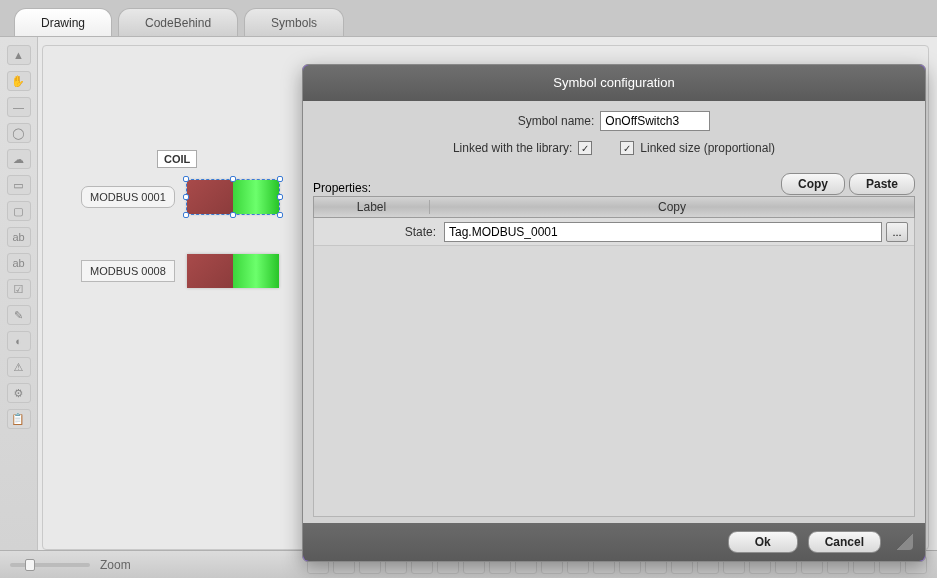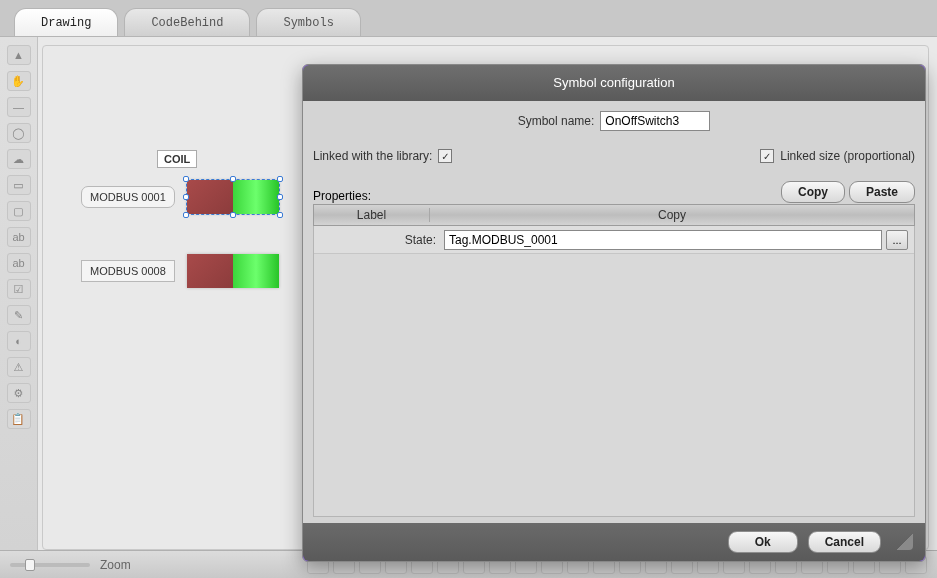--- a/index.html
+++ b/index.html
@@ -4,21 +4,21 @@
 <style>
   * { box-sizing: border-box; margin: 0; padding: 0; font-family: "Segoe UI", Tahoma, sans-serif; font-size: 12px; }
   body { background: #c8c8c8; width: 937px; height: 578px; overflow: hidden; position: relative; }
 
   
   .tabstrip { display: flex; align-items: flex-end; height: 36px; padding-left: 14px; gap: 6px; }
   .tab {
     height: 28px; line-height: 28px; padding: 0 26px;
     border: 1px solid #b5b5b5; border-bottom: none;
     border-top-left-radius: 12px; border-top-right-radius: 12px;
-    background: linear-gradient(#e8e8e8,#d0d0d0); color: #555; cursor: pointer; font-family: Liberation Mono, monospace;
+    background: linear-gradient(#e8e8e8,#d0d0d0); color: #555; cursor: pointer;
   }
   .tab.active { background: linear-gradient(#ffffff,#f0f0f0); color: #222; font-weight: 500; position: relative; z-index: 2; }
 
   
   .workarea {
     position: absolute; left: 0; right: 0; top: 36px; bottom: 28px;
     background: #e9e9e9; border-top: 1px solid #b5b5b5;
     display: flex;
   }
   .toolcol {
@@ -206,21 +206,21 @@
 
 <div class="dialog">
   <div class="dlg-title">Symbol configuration</div>
   <div class="dlg-body">
 
     <div class="row" style="justify-content:center;">
       <label>Symbol name:</label>
       <input class="tbox" style="width: 110px;" value="OnOffSwitch3">
     </div>
 
-    <div class="row" style="justify-content:space-between; gap:28px;margin-top:8px;">
+    <div class="row" style="justify-content:center; gap:28px;">
       <span style="display:flex; align-items:center; gap:6px;">
         <label>Linked with the library:</label>
         <span class="chk checked"></span>
       </span>
       <span style="display:flex; align-items:center; gap:6px;">
         <span class="chk checked"></span>
         <label>Linked size (proportional)</label>
       </span>
     </div>
 

